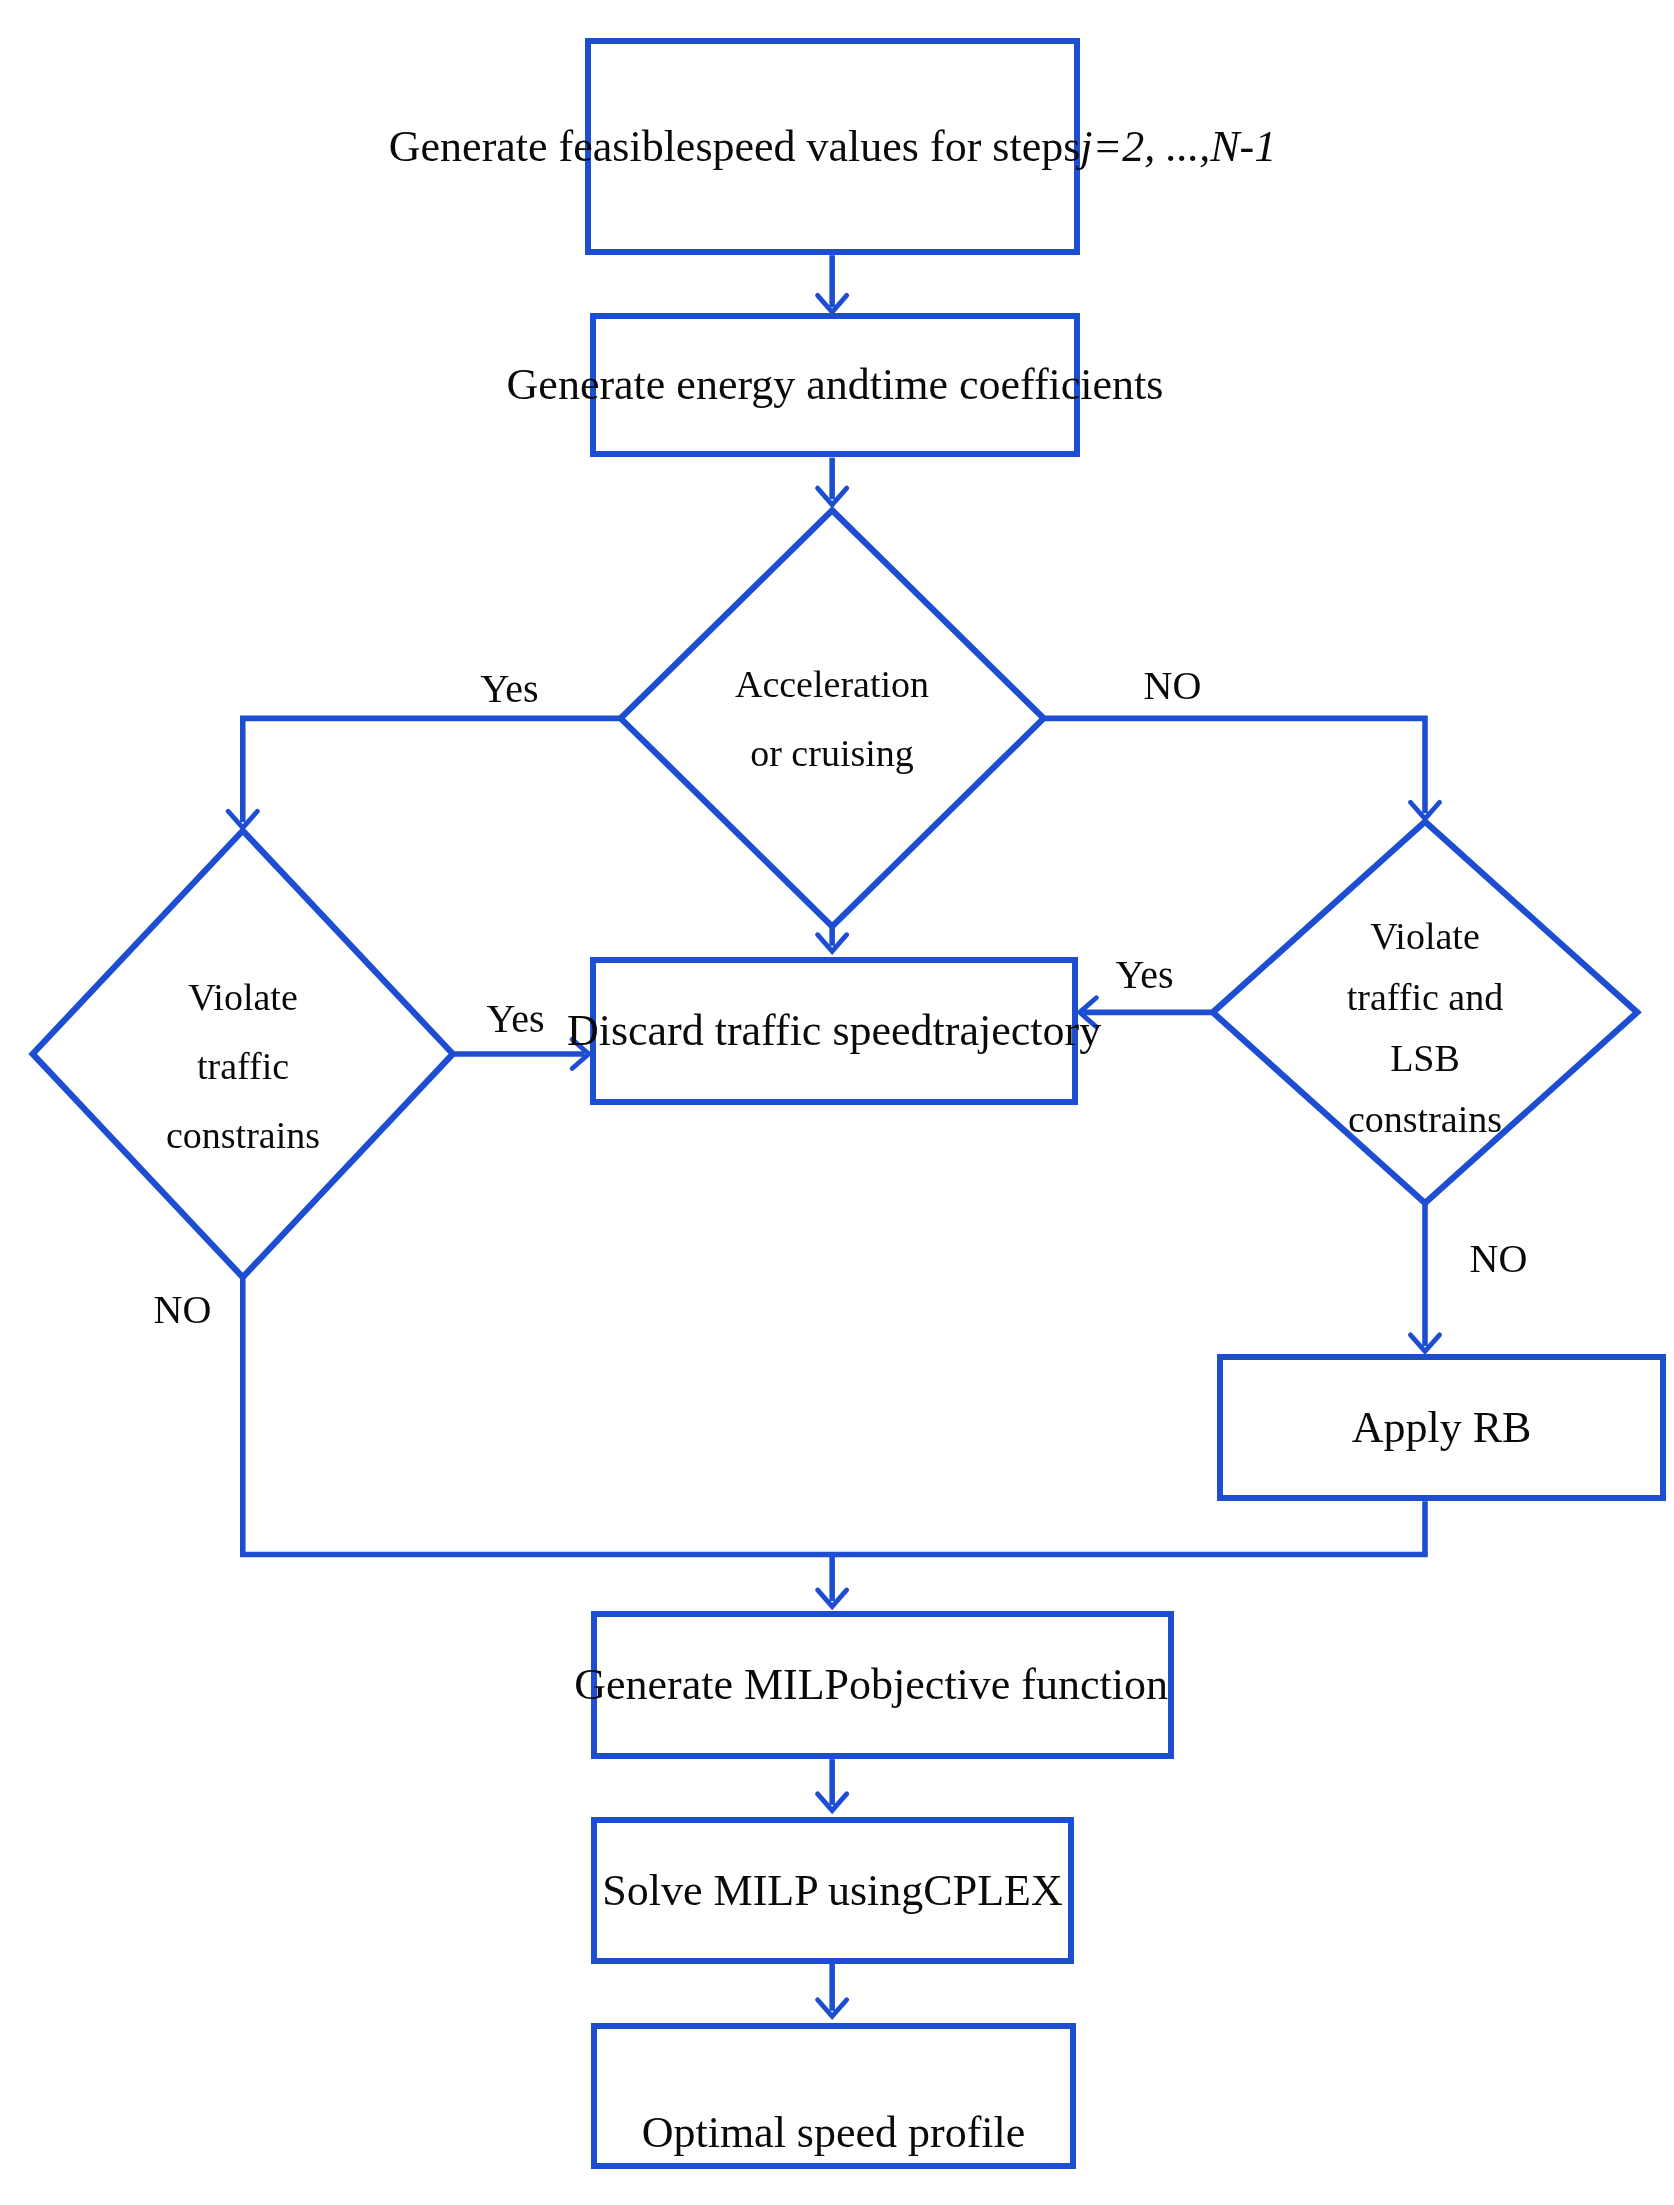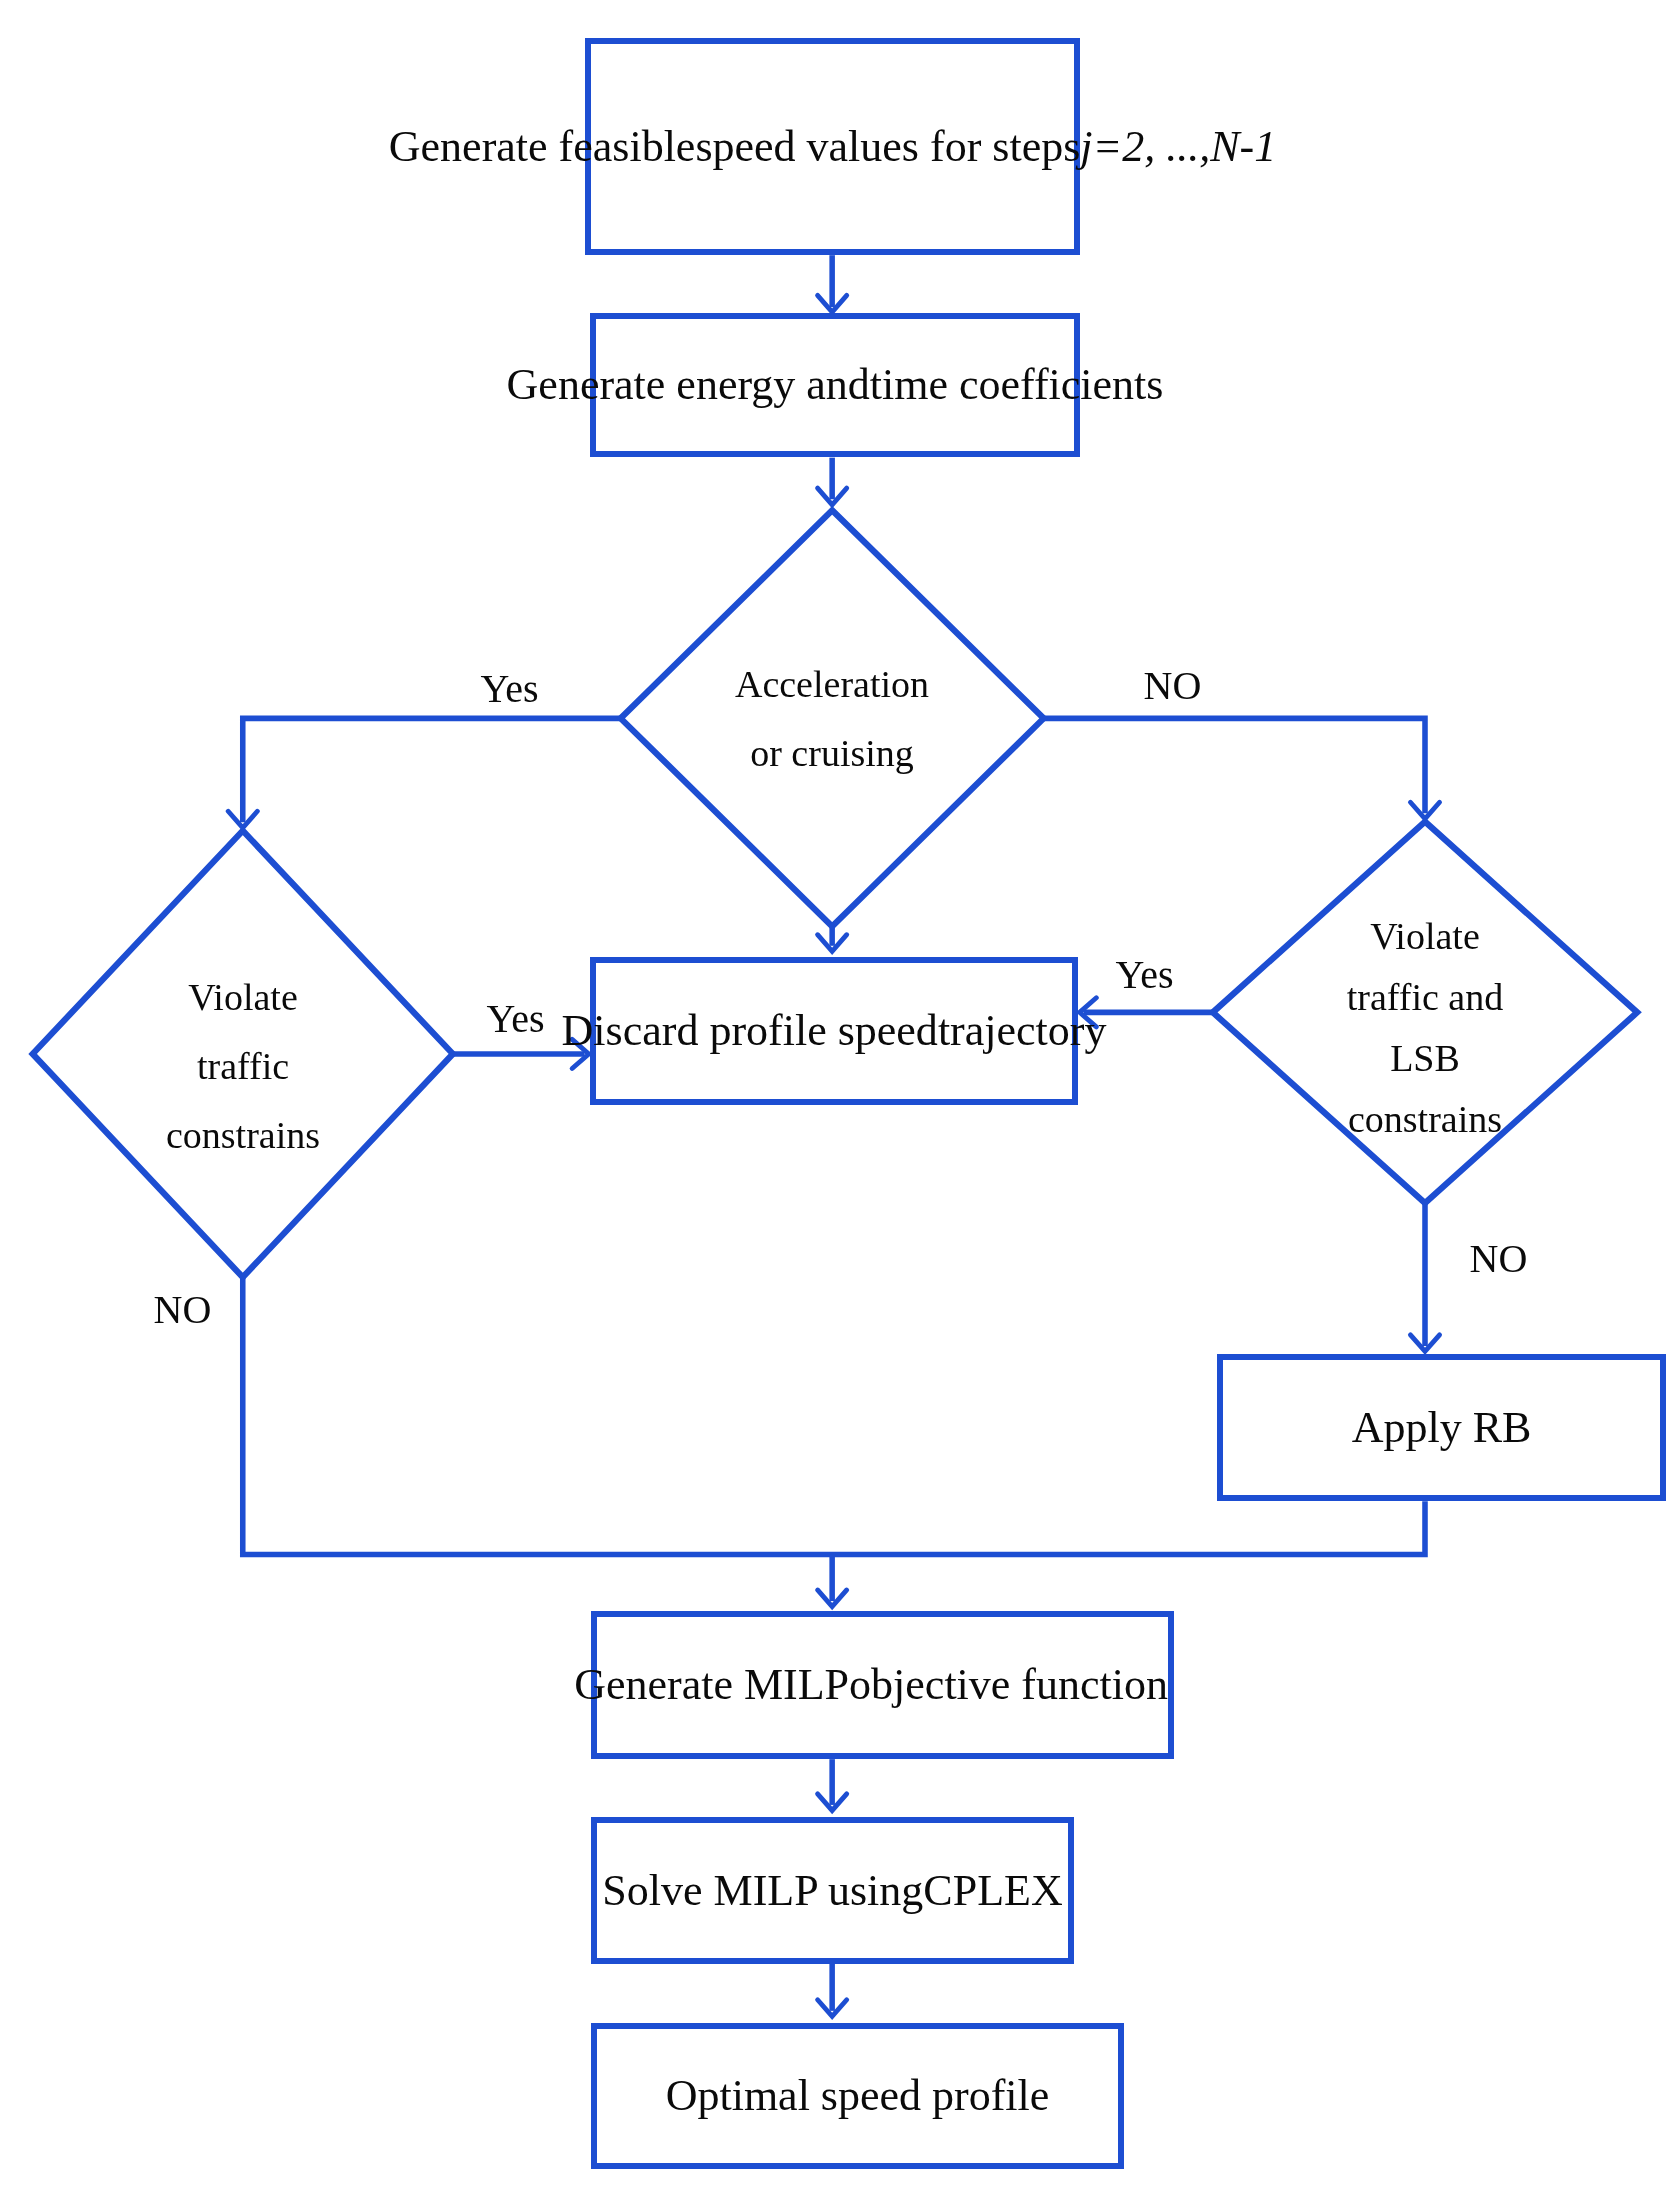--- a/index.html
+++ b/index.html
@@ -109,39 +109,39 @@
     <div class="ln">speed values for steps</div>
     <div class="ln it">j=2, ...,N-1</div>
   </div>
 
   <div class="box" style="left:590px;top:313px;width:490px;height:144px;">
     <div class="ln">Generate energy and</div>
     <div class="ln">time coefficients</div>
   </div>
 
   <div class="box" style="left:590px;top:957px;width:488px;height:148px;">
-    <div class="ln">Discard profile speed</div>
+    <div class="ln">Discard traffic speed</div>
     <div class="ln">trajectory</div>
   </div>
 
   <div class="box" style="left:1200px;top:1354px;width:449px;height:147px;margin-left:17px;">
     <div class="ln">Apply RB</div>
   </div>
 
   <div class="box" style="left:591px;top:1611px;width:583px;height:148px;justify-content:flex-end;">
     <div class="ln">Generate MILP</div>
     <div class="ln">objective function</div>
   </div>
 
   <div class="box" style="left:591px;top:1817px;width:483px;height:147px;">
     <div class="ln">Solve MILP using</div>
     <div class="ln">CPLEX</div>
   </div>
 
-  <div class="box" style="left:591px;top:2023px;width:533px;height:146px;">
+  <div class="box" style="left:591px;top:2023px;width:485px;height:146px;align-items:flex-end;">
     <div class="ln">Optimal speed profile</div>
   </div>
 
   <div class="dtext lh100" style="left:624px;top:649px;width:416px;height:139px;">
     <div class="ln">Acceleration</div>
     <div class="ln">or cruising</div>
   </div>
 
   <div class="dtext lh100" style="left:35px;top:962px;width:416px;height:208px;">
     <div class="ln">Violate</div>

